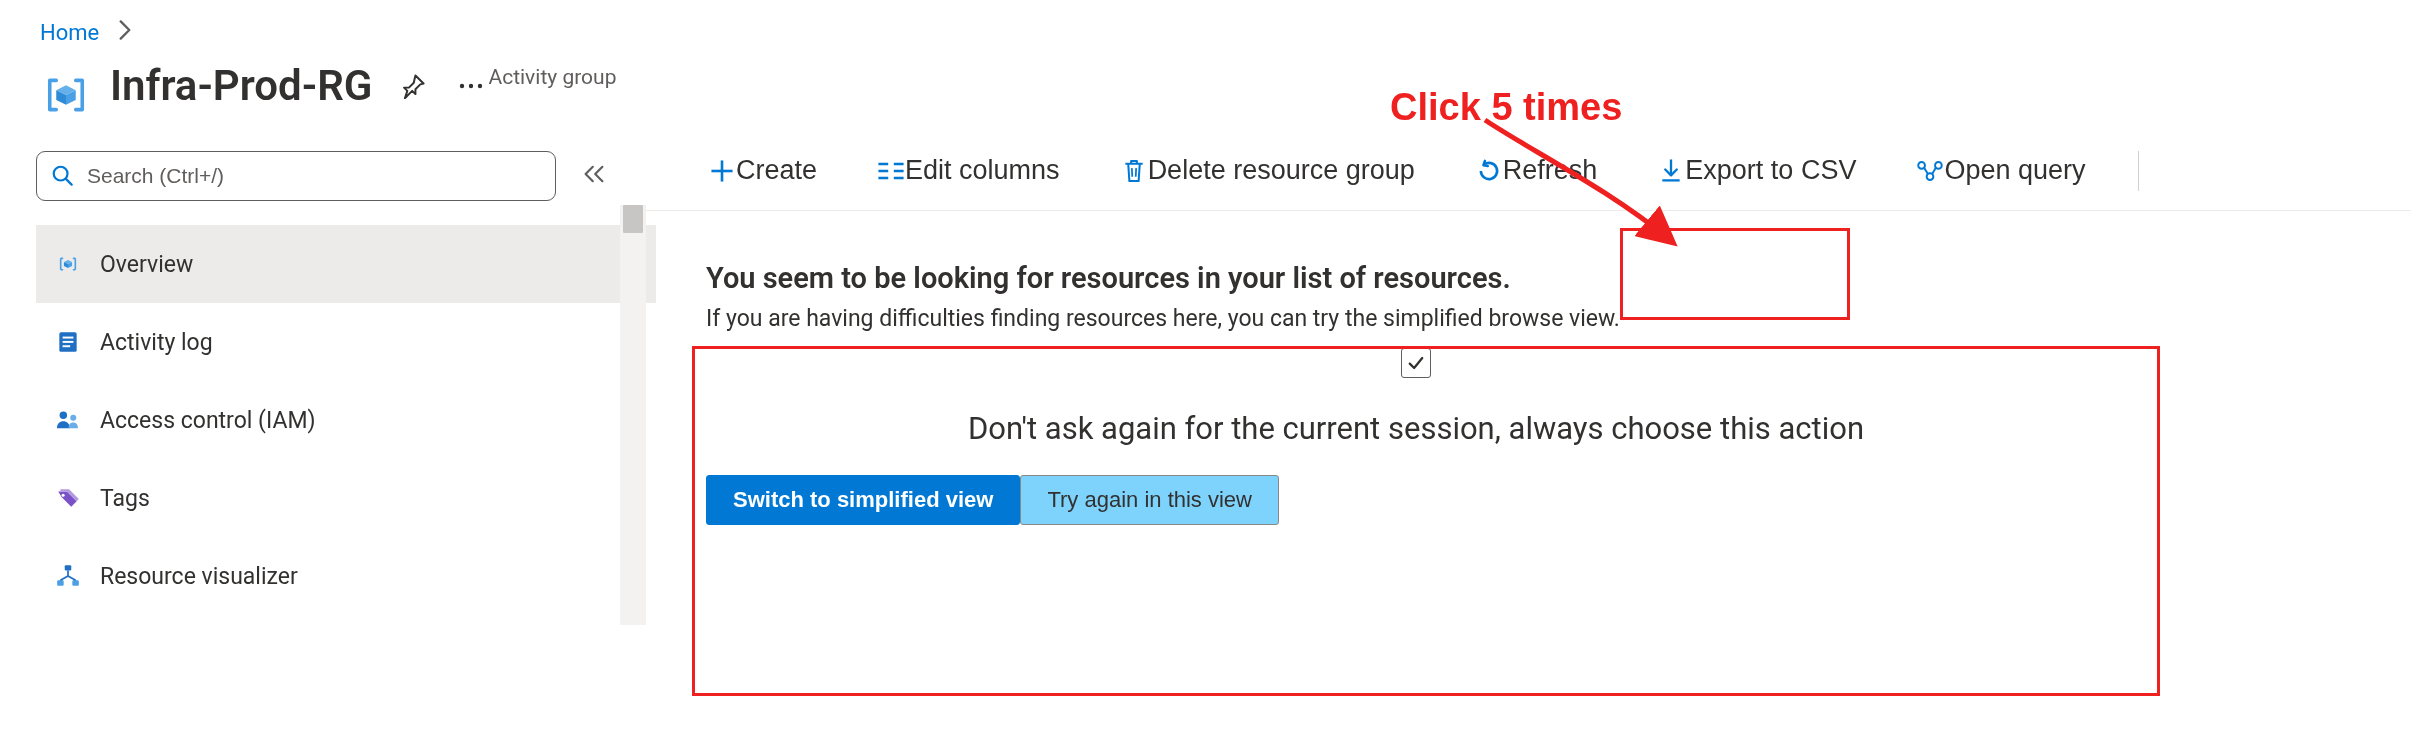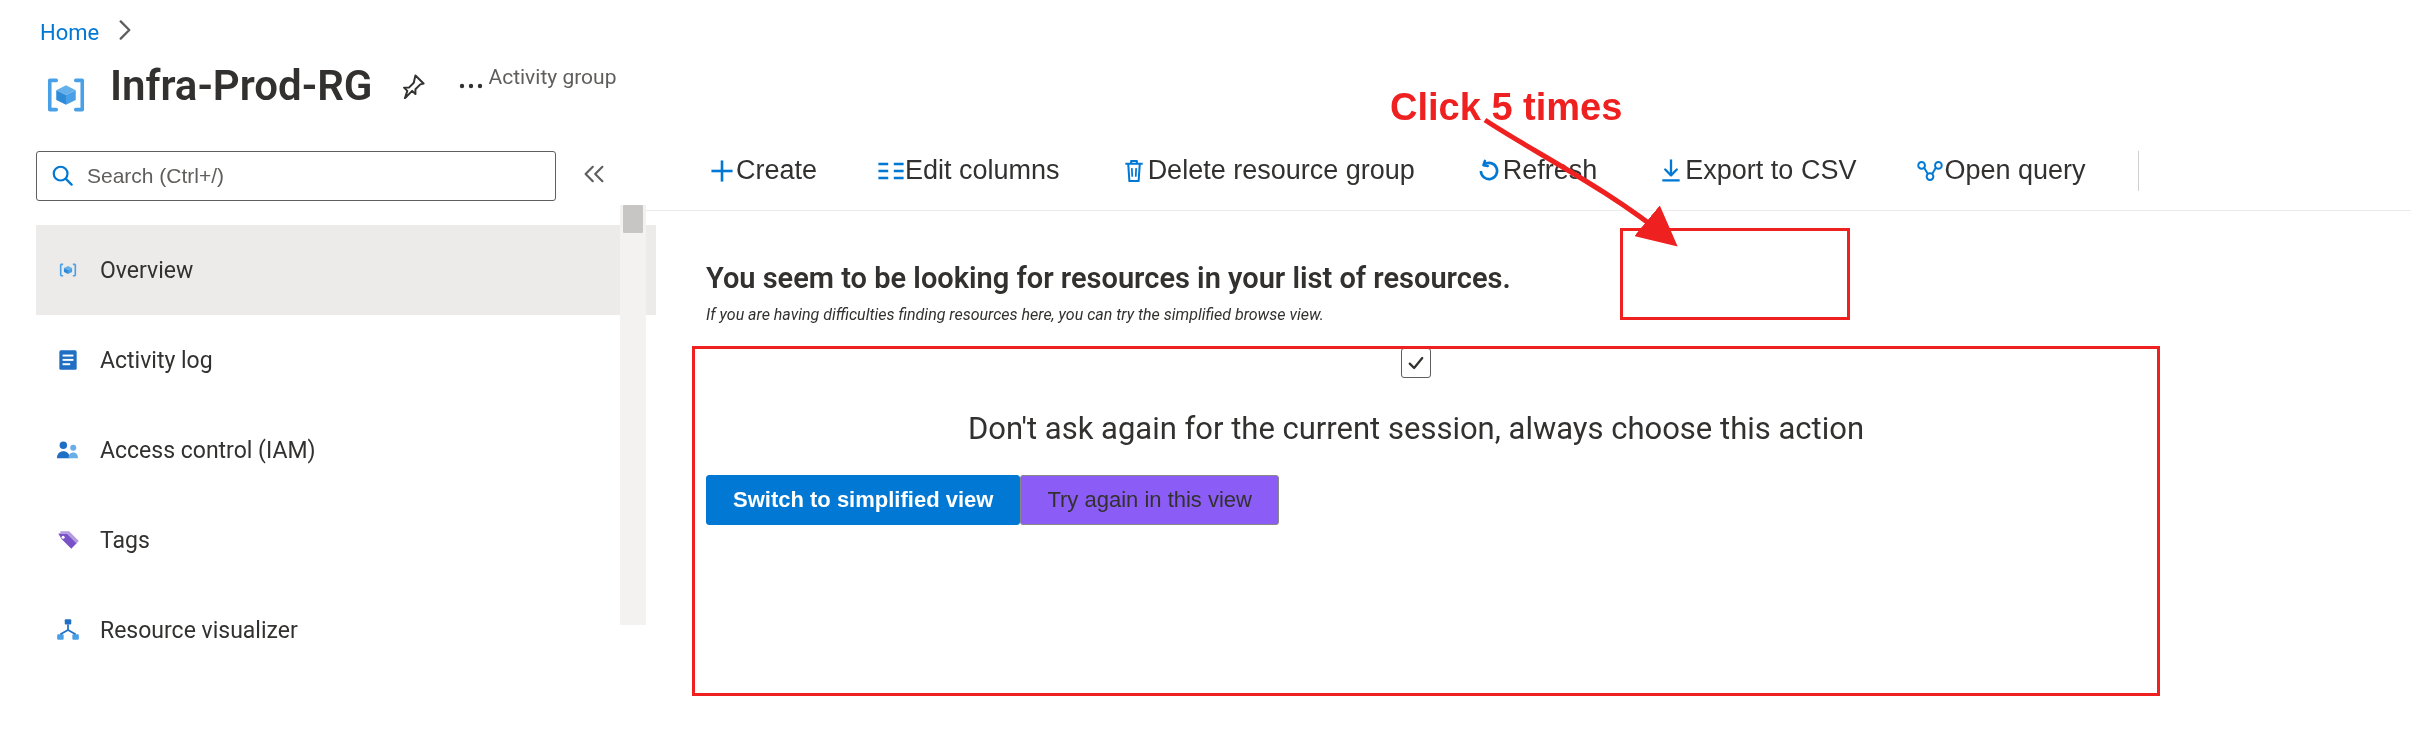--- a/index.html
+++ b/index.html
@@ -103,21 +103,21 @@
   .search-row {
     display: flex;
     align-items: center;
     gap: 18px;
   }
   .search-box {
     display: flex;
     align-items: center;
     gap: 12px;
     border: 1px solid #605e5c;
-    border-radius: 3px;
+    border-radius: 9px;
     height: 50px;
     width: 520px;
     padding: 0 14px;
   }
   .search-box input {
     border: none;
     outline: none;
     font-size: 21px;
     flex: 1;
     background: transparent;
@@ -136,21 +136,21 @@
   .menu {
     list-style: none;
     margin: 24px 0 0 0;
     padding: 0;
     width: 620px;
   }
   .menu li {
     display: flex;
     align-items: center;
     gap: 18px;
-    height: 90px;
+    height: 78px;
     padding: 0 18px;
     font-size: 23px;
     cursor: pointer;
   }
   .menu li.selected {
     background: var(--selected-bg);
   }
   .menu li .mi-icon {
     width: 28px;
     height: 28px;
@@ -224,24 +224,23 @@
     padding: 24px 30px 30px 30px;
     width: 1480px;
     background: #ffffff;
   }
   .msg-title {
     font-size: 29px;
     font-weight: 600;
     margin: 0 0 10px 0;
   }
   .msg-desc {
-    font-size: 16px;
-    margin: 0 0 24px 0;
+    font-size: 23px;
+    margin: 0 0 16px 0;
     color: var(--text-dark);
-    font-style: italic;
   }
   .chk-row {
     display: flex;
     align-items: center;
     gap: 32px;
     margin-bottom: 28px;
     font-size: 31px;
     flex-direction: column;
   }
   .chk-box {
@@ -266,21 +265,21 @@
     border-radius: 3px;
     cursor: pointer;
   }
   .btn.primary {
     background: var(--azure-blue);
     color: #fff;
     border: 1px solid var(--azure-blue);
     font-weight: 600;
   }
   .btn.secondary {
-    background: #8b5cf6;
+    background: #7dd3fc;
     color: var(--text-dark);
     border: 1px solid #8a8886;
   }
 
   
   .annot-text {
     position: absolute;
     color: var(--annot-red);
     font-size: 38px;
     font-weight: 600;

